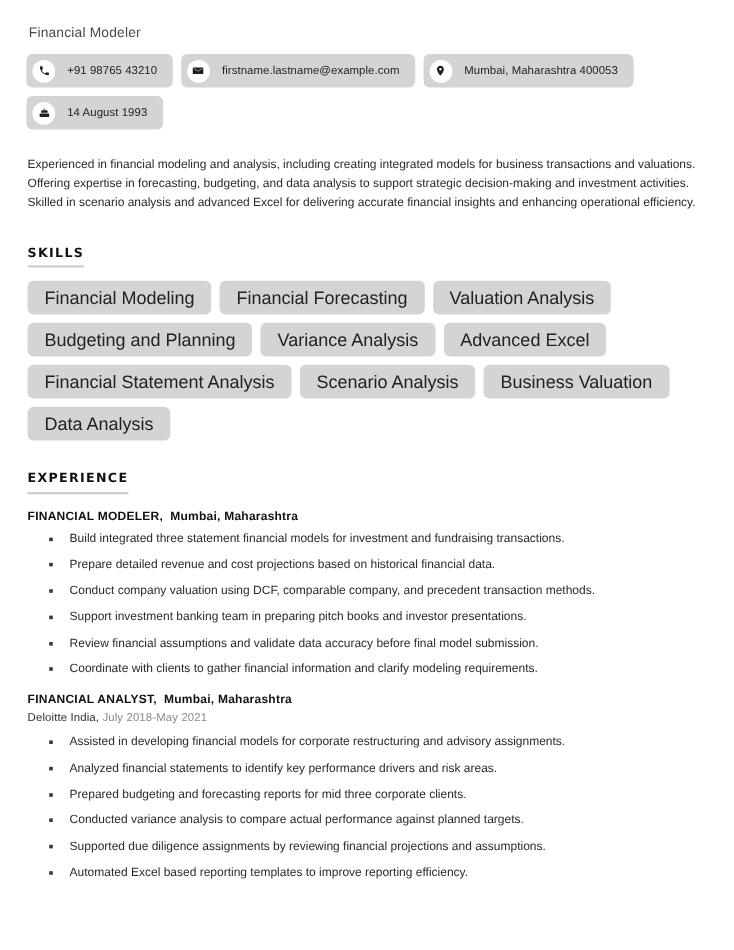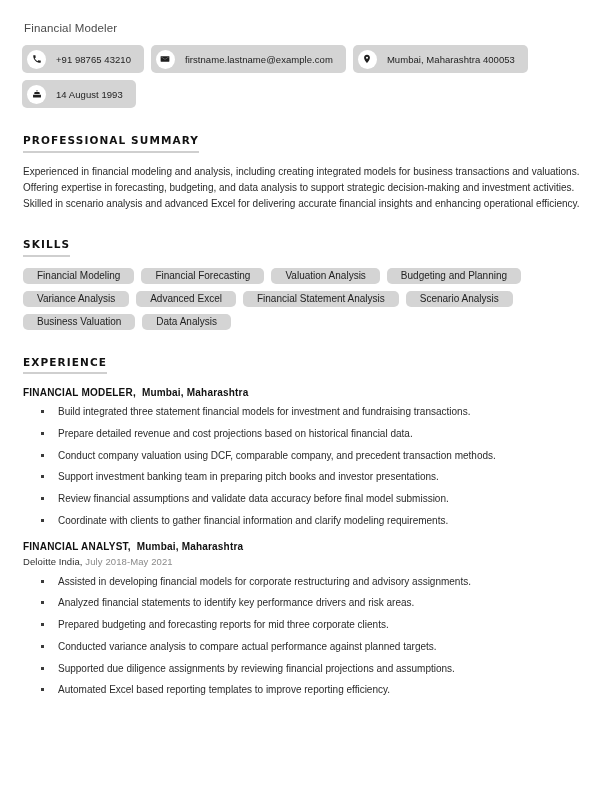--- a/index.html
+++ b/index.html
@@ -108,26 +108,26 @@
   .skills-wrap {
     display: flex;
     flex-wrap: wrap;
     gap: 7px;
     margin-top: 11px;
     margin-left: 1px;
   }
   .skill {
     background: #d4d4d4;
     border-radius: 5px;
-    height: 16px;
+    height: 28px;
     display: flex;
     align-items: center;
     padding: 0 14px;
     box-sizing: border-box;
-    font-size: 10px;
+    font-size: 15px;
     color: #222222;
     white-space: nowrap;
   }
 
   
   .job { margin-top: 12px; margin-left: 1px; }
   .job-title-line {
     font-family: Liberation Sans, sans-serif;
     font-size: 10px;
     font-weight: bold;
@@ -206,24 +206,20 @@
             <svg width="10" height="10" viewBox="0 0 24 24" fill="#1f1f1f">
               <path d="M11.2 3.2c0 .5.8.9.8 1.7a.95.95 0 0 1-1.9 0c0-.8.8-1.2.8-1.7zM12.9 3.2c0 .5.8.9.8 1.7a.95.95 0 0 1-1.9 0c0-.8.8-1.2.8-1.7zM8 7h8c1.4 0 2.5 1.1 2.5 2.5V12H5.5V9.5C5.5 8.1 6.6 7 8 7zM3.5 13.5h17c.55 0 1 .45 1 1v5c0 .55-.45 1-1 1h-17c-.55 0-1-.45-1-1v-5c0-.55.45-1 1-1z"></path>
             </svg>
           </span>
           <span class="chip-text">14 August 1993</span>
         </div>
       </div>
   </div>
 
   <div class="section" style="margin-top:22px;">
-    <div class="section-head">
-      <div class="section-title">PROFESSIONAL SUMMARY</div>
-      <div class="section-rule"></div>
-    </div>
     <p class="summary-text">Experienced in financial modeling and analysis, including creating integrated models for business transactions and valuations. Offering expertise in forecasting, budgeting, and data analysis to support strategic decision-making and investment activities. Skilled in scenario analysis and advanced Excel for delivering accurate financial insights and enhancing operational efficiency.</p>
   </div>
 
   <div class="section" style="margin-top:22px;">
     <div class="section-head">
       <div class="section-title">SKILLS</div>
       <div class="section-rule"></div>
     </div>
     <div class="skills-wrap" id="skills-wrap">
         <div class="skill">Financial Modeling</div>

